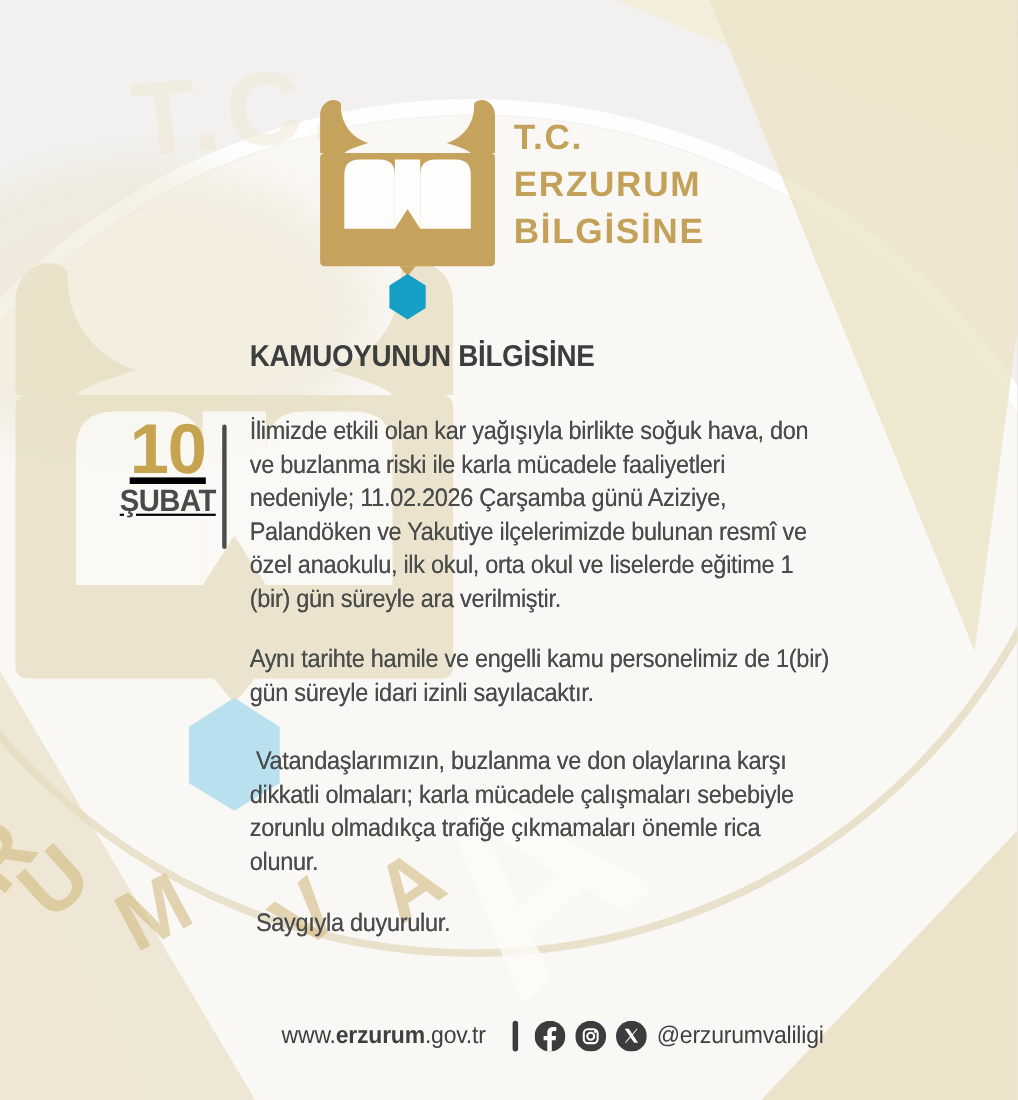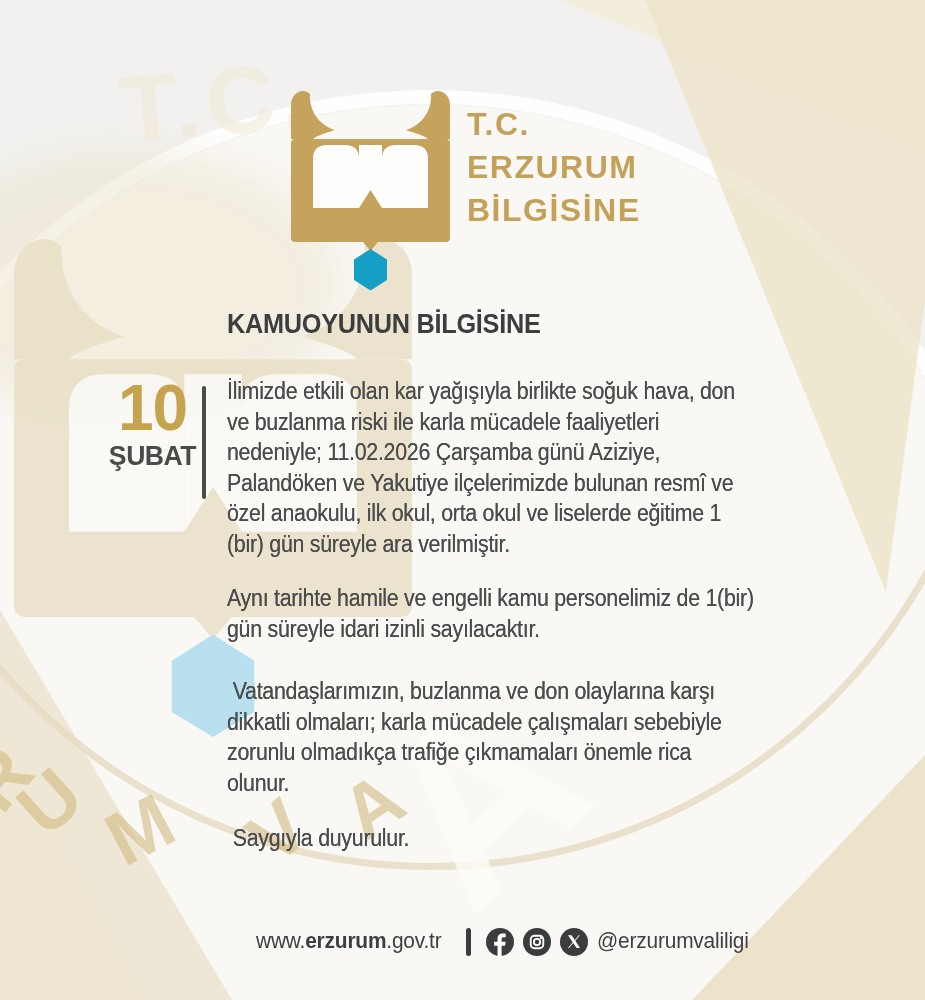--- a/index.html
+++ b/index.html
@@ -19,21 +19,21 @@
   .wedge-bl{clip-path:polygon(0 610px,232px 1000px,0 1000px);background:#e6dcbf;opacity:.6;}
   .wedge-bl2{clip-path:polygon(0 730px,140px 1000px,0 1000px);background:#efe7d2;opacity:.8;}
   .wm-tc{left:120px;top:48px;font-size:95px;font-weight:700;letter-spacing:6px;color:rgba(240,232,212,.55);transform:rotate(-5deg);}
   .wm-letter{font-size:76px;font-weight:700;color:#d0b678;opacity:.55;}
   .wm-big-a{left:393px;top:660px;font-size:240px;font-weight:700;color:rgba(253,251,247,.78);transform:rotate(-42deg);}
 
   
   .content{position:absolute;inset:0;z-index:3;}
   .brand-text{left:467px;top:103px;font-size:32px;line-height:43px;font-weight:700;letter-spacing:1.5px;color:#c4a159;}
   .headline{left:227px;top:308px;font-size:27.5px;font-weight:700;letter-spacing:-.3px;color:#3c3e3e;transform:scaleX(.92);transform-origin:0 0;white-space:pre;}
-  .date-wrap{left:105px;top:376px;width:95px;text-align:center;}
+  .date-wrap{left:105px;top:376px;width:95px;text-align:center;text-decoration:underline;}
   .date-day{font-size:64px;line-height:64px;font-weight:700;letter-spacing:-1px;color:#c6a44f;}
   .date-month{font-size:28px;line-height:32px;font-weight:700;letter-spacing:-.5px;color:#494b4a;transform:scaleX(.95);}
   .date-divider{left:202px;top:386px;width:4px;height:113px;border-radius:2px;background:#4a4b4b;}
   .para{left:227px;color:#4a4c4c;font-size:23px;line-height:30.6px;letter-spacing:-.3px;transform:scaleX(.93);transform-origin:0 0;text-shadow:0 0 .6px rgba(74,76,76,.85);}
   .para div{white-space:pre;}
   .p1{top:376px;} .p2{top:583px;} .p3{top:676px;} .closing{top:823px;}
 
   
   .footer{left:212px;top:928px;height:40px;display:flex;gap:9px;color:#3d3f40;font-size:22px;letter-spacing:-.2px;margin-left:44px;}
   .footer .url{transform:scaleX(.95);transform-origin:0 50%;white-space:pre;}

